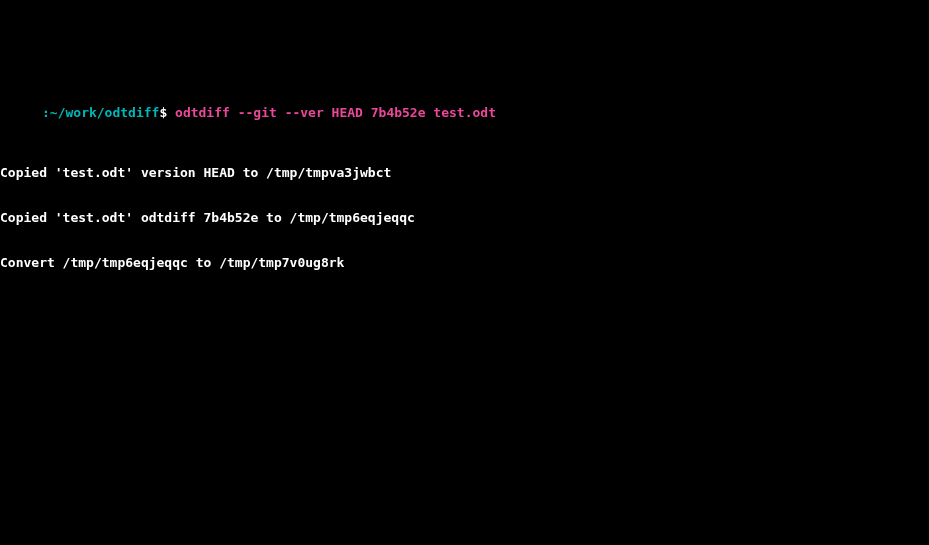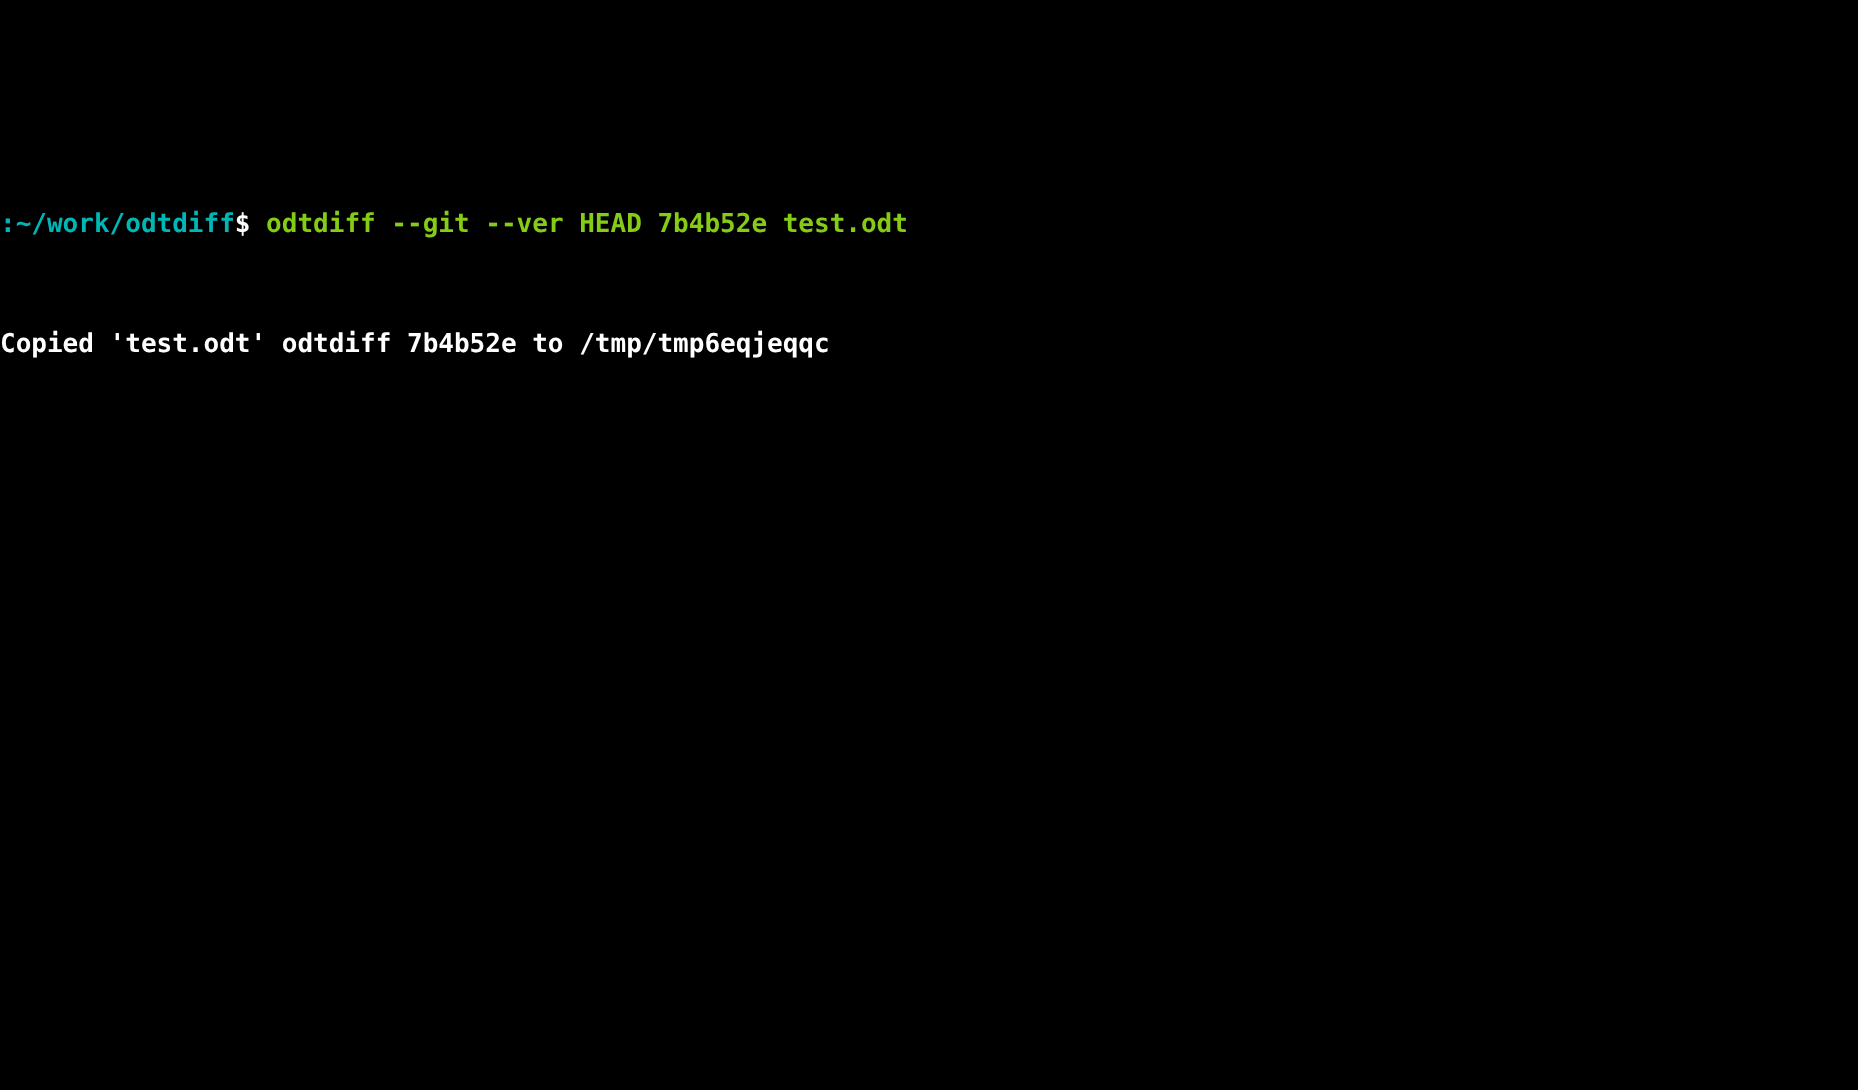--- a/index.html
+++ b/index.html
@@ -9,36 +9,38 @@
     font-family: "DejaVu Sans Mono", "Consolas", "Monaco", monospace;
     font-size: 13px;
     line-height: 15px;
     width: 929px;
     height: 545px;
     overflow: hidden;
     font-weight: bold;
     white-space: pre;
   }
   .prompt-line { }
-  .prompt-path { color: #00b7b7; }
+  .prompt-path { color: #00b7b7; padding-left: 42px; }
   .prompt-dollar { color: #fff; }
-  .prompt-cmd { color: #84cc16; }
+  .prompt-cmd { color: #ec4899; }
   .header-line { color: #fff; }
   .blank { height: 15px; }
 </style>
 </head>
 <body>
 
 
 
 <div>
 
   <div class="prompt-line"><span class="prompt-path">:~/work/odtdiff</span><span class="prompt-dollar">$</span><span class="prompt-cmd"> odtdiff --git --ver HEAD 7b4b52e test.odt</span></div>
 
+  <div class="header-line">Copied 'test.odt' version HEAD to /tmp/tmpva3jwbct</div>
   <div class="header-line">Copied 'test.odt' odtdiff 7b4b52e to /tmp/tmp6eqjeqqc</div>
+  <div class="header-line">Convert /tmp/tmp6eqjeqqc to /tmp/tmp7v0ug8rk</div>
 
   <div class="blank"></div>
   <div class="blank"></div>
   <div class="blank"></div>
   <div class="blank"></div>
 
   
 
 </div>
 

